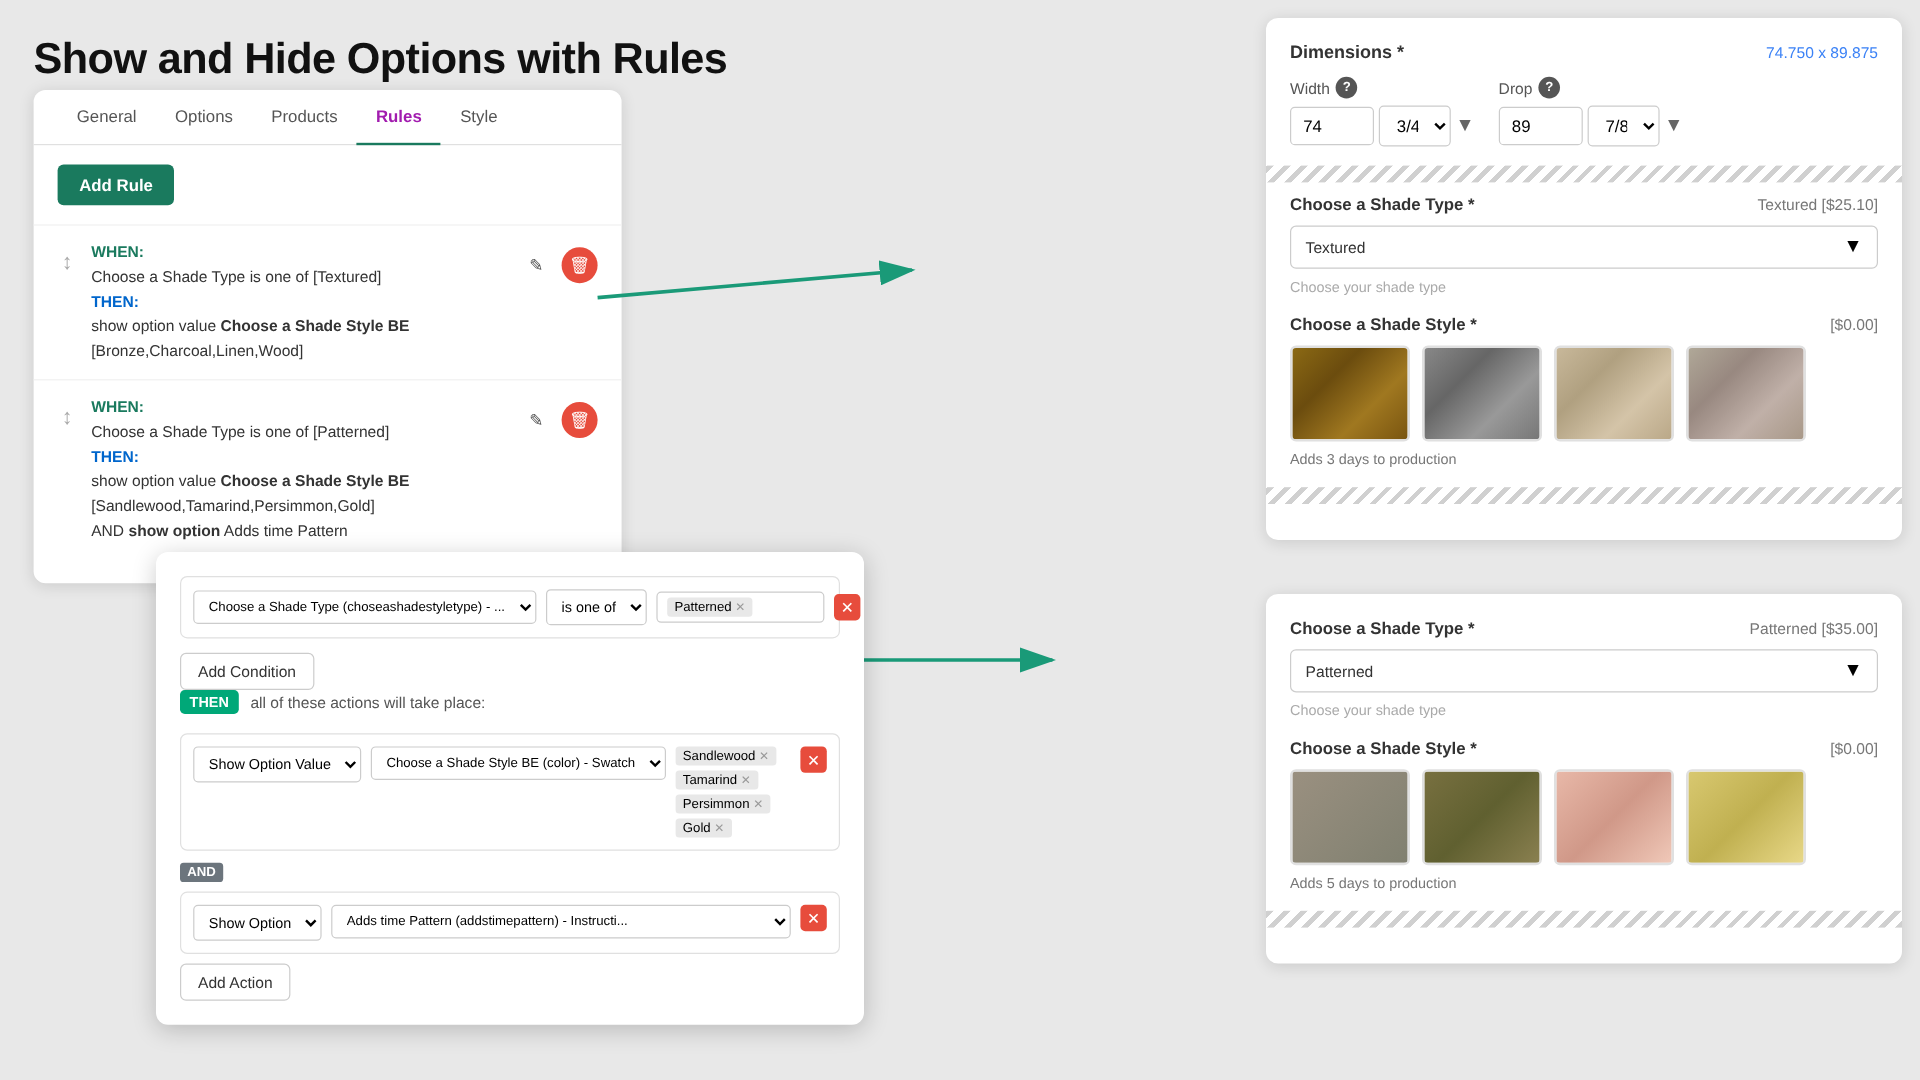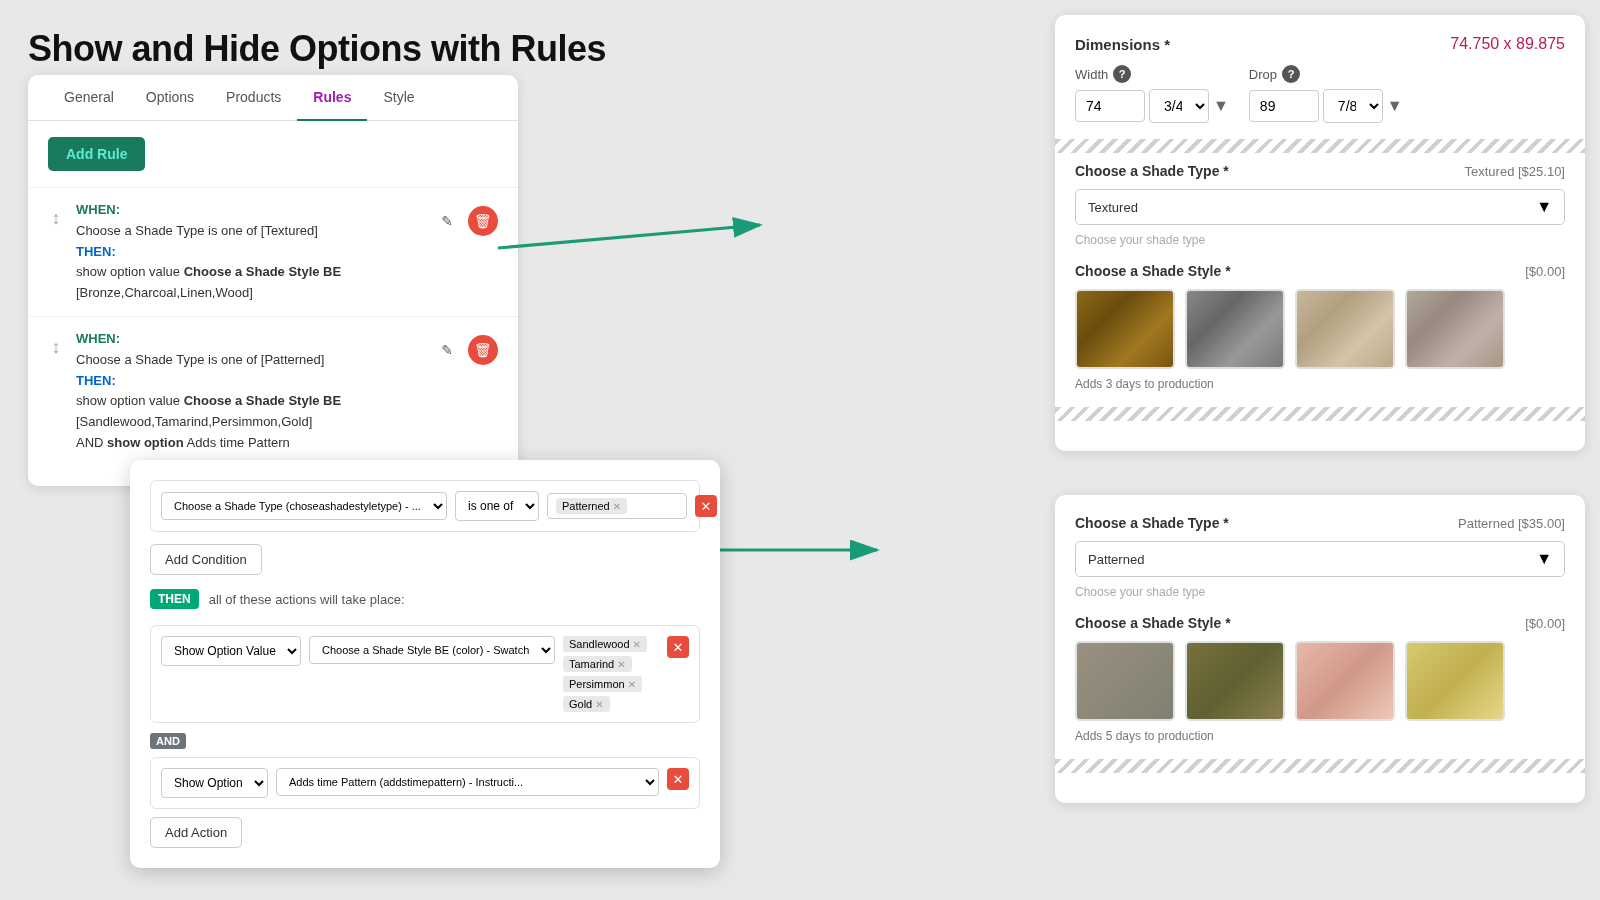--- a/index.html
+++ b/index.html
@@ -53,21 +53,21 @@
     .tab.active {
       color: #a21caf;
       border-bottom: 2px solid #1a7a5e;
       font-weight: 600;
     }
 
     .add-rule-btn {
       display: inline-block;
       margin: 16px 20px;
       background: #1a7a5e;
-      color: #5eead4;
+      color: #ffffff;
       border: none;
       border-radius: 5px;
       padding: 9px 18px;
       font-size: 14px;
       font-weight: 600;
       cursor: pointer;
     }
 
     .rule-item {
       padding: 12px 20px;
@@ -285,22 +285,22 @@
       margin-bottom: 12px;
     }
 
     .dim-title {
       font-size: 15px;
       font-weight: 600;
       color: #333;
     }
 
     .dim-value {
-      font-size: 16px;
-      color: #be185d;
+      font-size: 13px;
+      color: #3b82f6;
     }
 
     .dim-fields {
       display: flex;
       gap: 20px;
       margin-bottom: 16px;
     }
 
     .dim-group {
       display: flex;
@@ -537,21 +537,21 @@
         <span>Patterned</span>
         <span class="tag-x">✕</span>
       </span>
     </div>
     <button class="remove-btn">✕</button>
   </div>
 
   <button class="add-condition-btn">Add Condition</button>
 
   
-  <div style="margin-top:14px;margin-bottom:10px;">
+  <div style="margin-bottom:10px;">
     <div class="if-row">
       <span class="then-badge">THEN</span>
       <span style="font-size:13px;color:#555;">all of these actions will take place:</span>
     </div>
   </div>
 
   
   <div class="action-row">
     <select class="condition-select">
       <option>Show Option Value</option>

